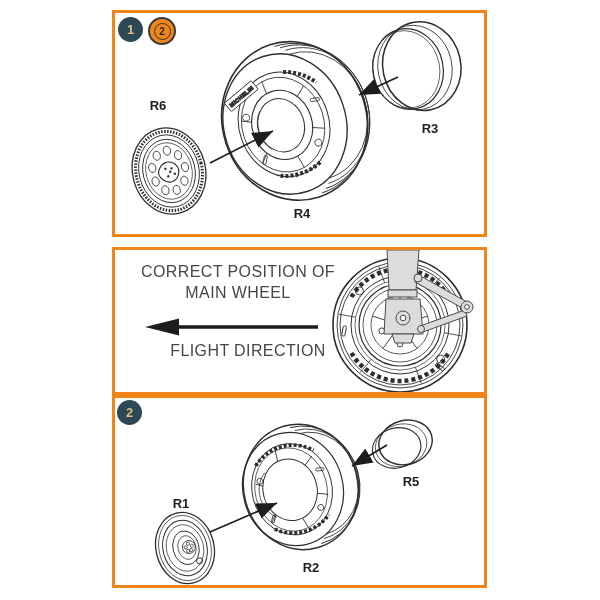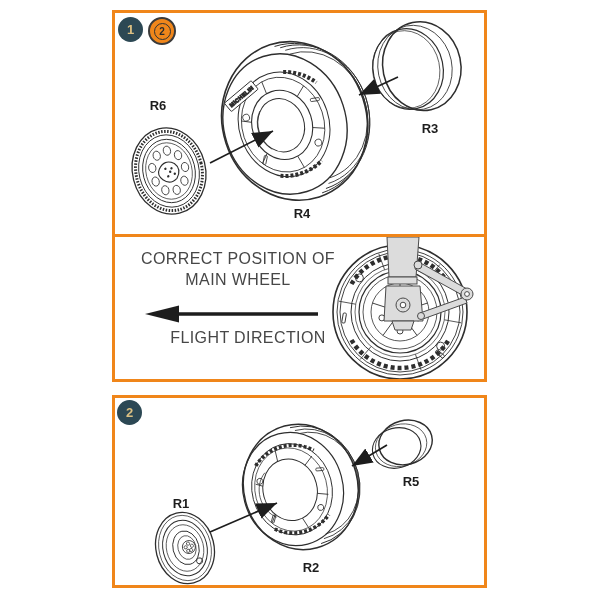--- a/index.html
+++ b/index.html
@@ -1,20 +1,20 @@
 <!DOCTYPE html>
 <html><head>
 <meta charset="utf-8">
 <style>
   html,body{margin:0;padding:0;background:#ffffff;}
   .stage{position:relative;width:600px;height:600px;background:#ffffff;
          font-family:"Liberation Sans",sans-serif;overflow:hidden;}
   .panel{position:absolute;box-sizing:border-box;border:3px solid #F0861A;background:#fff;}
   #panel1{left:112px;top:10px;width:375px;height:227px;}
-  #panel2{left:112px;top:234px;width:375px;height:148px;}
+  #panel2{left:112px;top:247px;width:375px;height:148px;}
   #panel3{left:112px;top:395px;width:375px;height:193px;}
   .panel svg{position:absolute;left:0;top:0;display:block;}
   .badge{position:absolute;width:25px;height:25px;border-radius:50%;
          background:#2C4854;color:#DCC082;font-weight:700;font-size:13px;
          display:flex;align-items:center;justify-content:center;z-index:5;}
   .badge-ref{position:absolute;width:24px;height:24px;border-radius:50%;
          background:#F0861A;border:2px solid #3A3A3A;display:flex;align-items:center;
          justify-content:center;z-index:5;}
   .badge-ref .ring{width:15px;height:15px;border-radius:50%;border:1.6px solid #333333;
          display:flex;align-items:center;justify-content:center;

